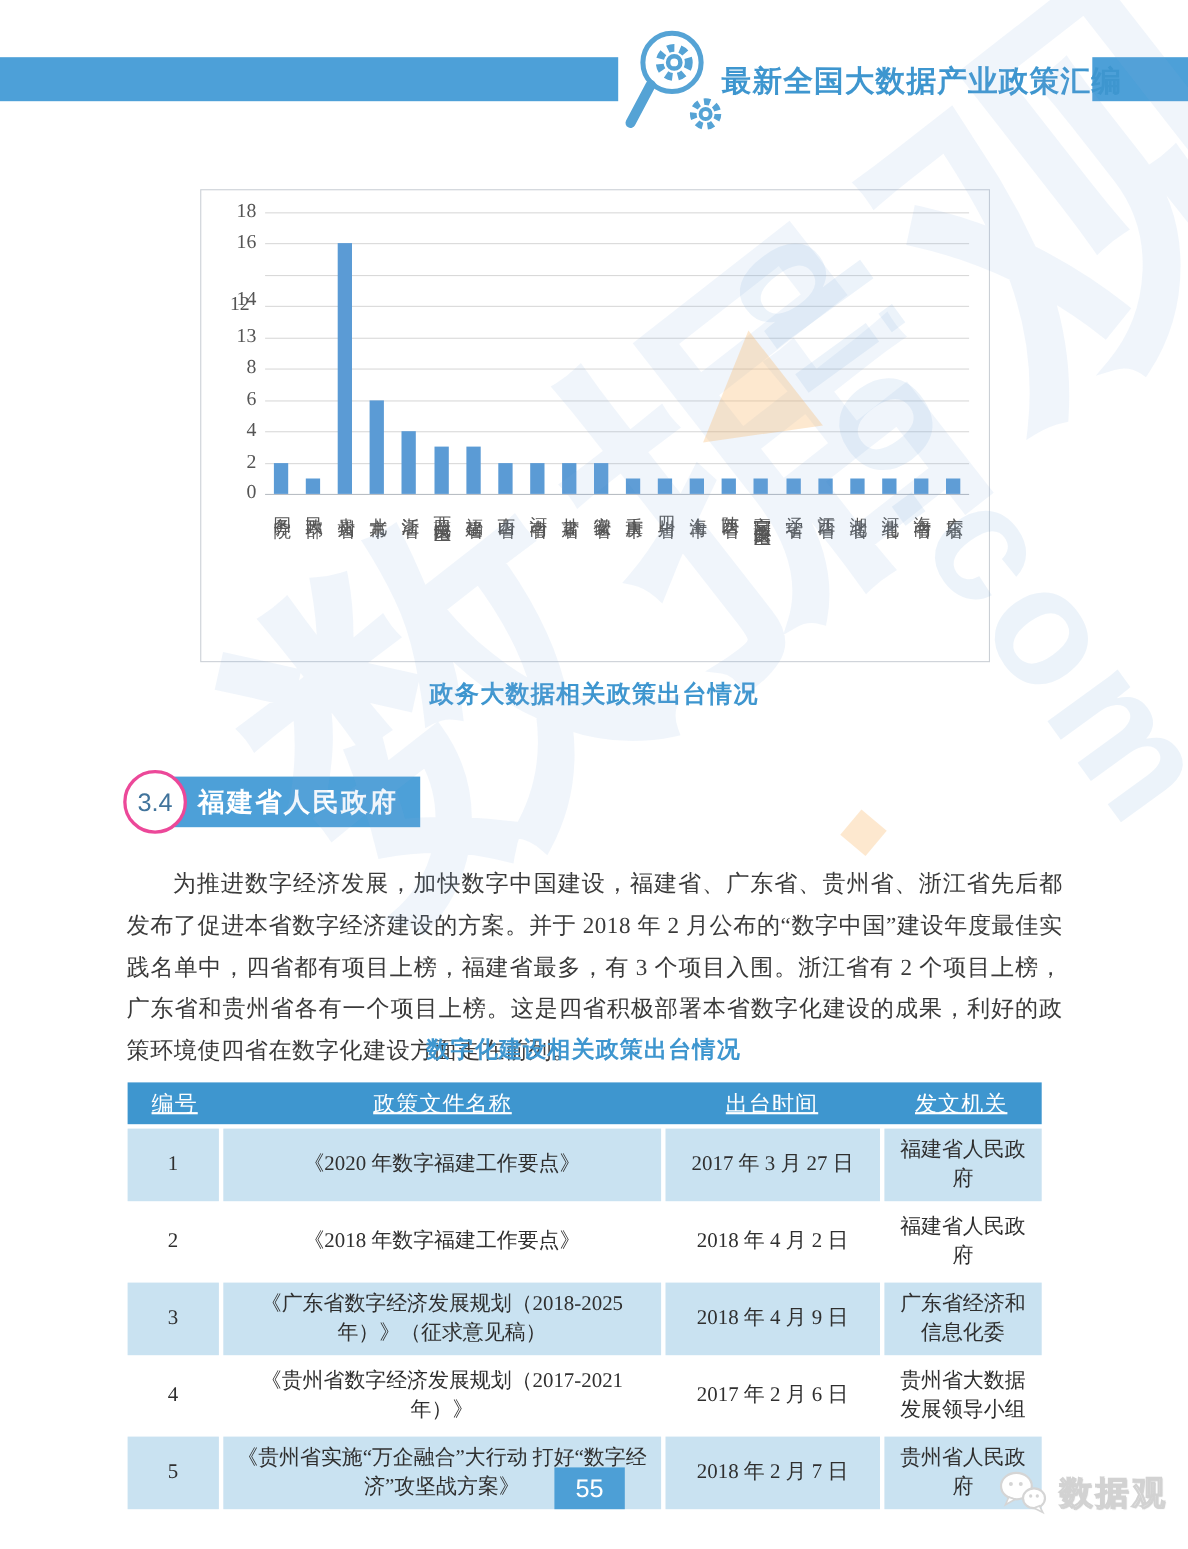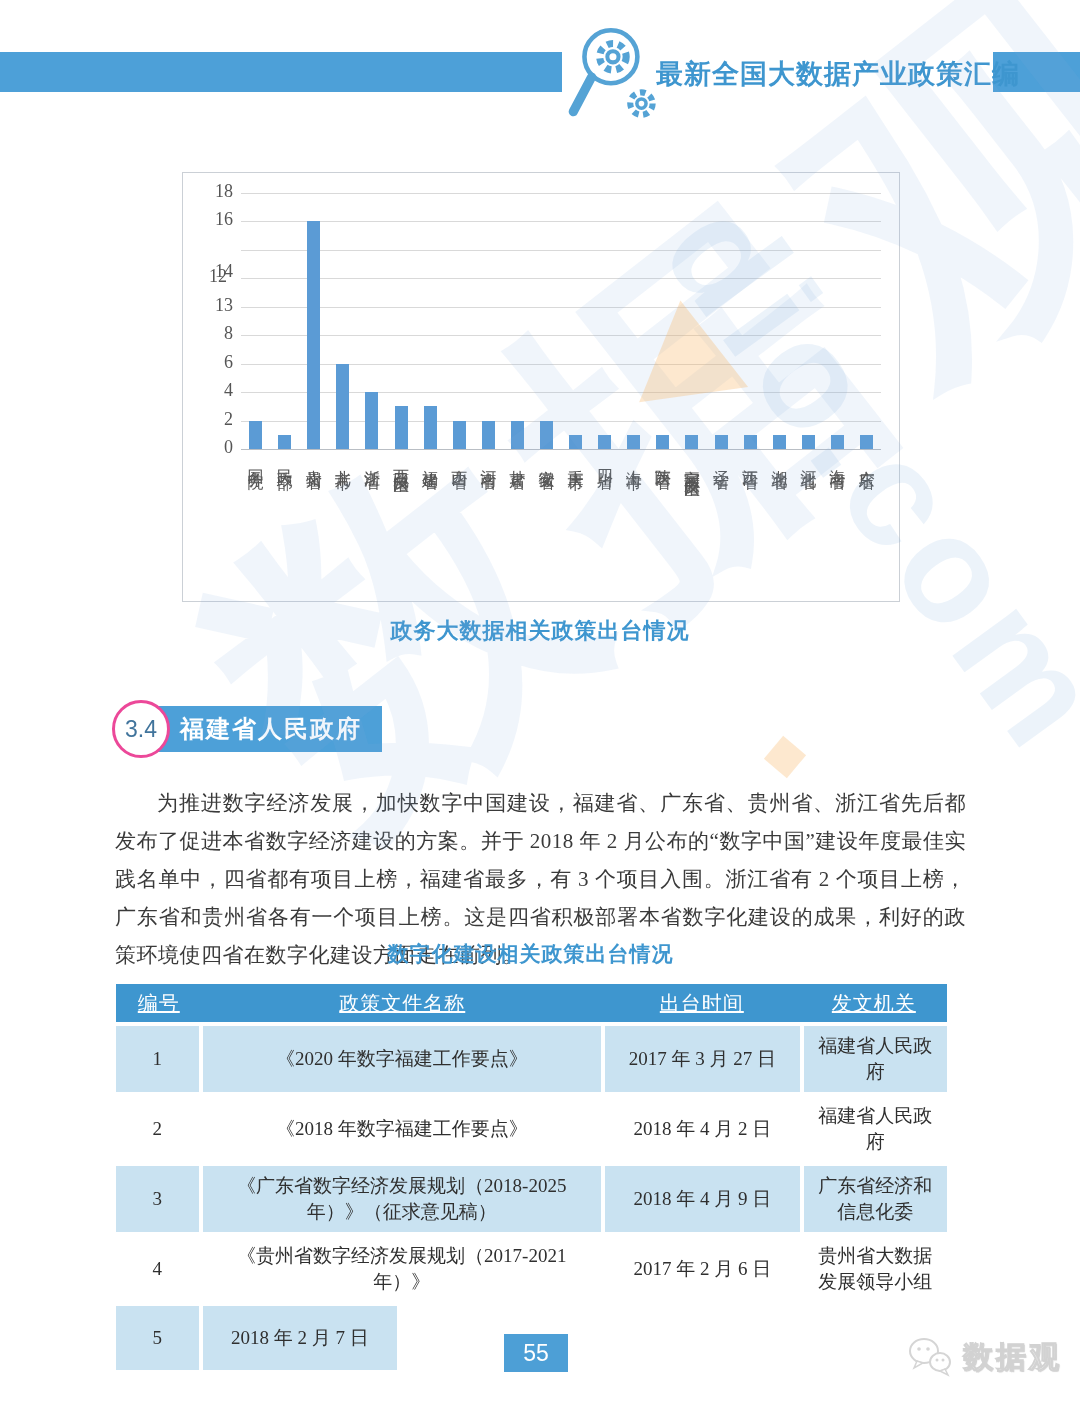--- a/index.html
+++ b/index.html
@@ -232,21 +232,23 @@
       <div class="cell c4">广东省经济和信息化委</div>
     </div>
     <div class="tbl-row row-even r-mid">
       <div class="cell c1">4</div>
       <div class="cell c2">《贵州省数字经济发展规划（2017-2021 年）》</div>
       <div class="cell c3">2017 年 2 月 6 日</div>
       <div class="cell c4">贵州省大数据发展领导小组</div>
     </div>
     <div class="tbl-row row-odd r-tall">
       <div class="cell c1">5</div>
+      <div class="cell c2">《贵州省实施“万企融合”大行动 打好“数字经济”攻坚战方案》</div>
       <div class="cell c3">2018 年 2 月 7 日</div>
+      <div class="cell c4">贵州省人民政府</div>
     </div>
   </div>
 
   <div class="page-badge">55</div>
   <div class="brand">
     <svg width="50" height="42" viewBox="0 0 50 42">
       <g fill="#ffffff" stroke="#d5d5d5" stroke-width="2">
         <ellipse cx="19" cy="15" rx="14" ry="12"></ellipse>
         <path d="M12 25 L9 32 L18 27 Z" stroke-width="1.5"></path>
         <ellipse cx="35" cy="26" rx="10" ry="9"></ellipse>

